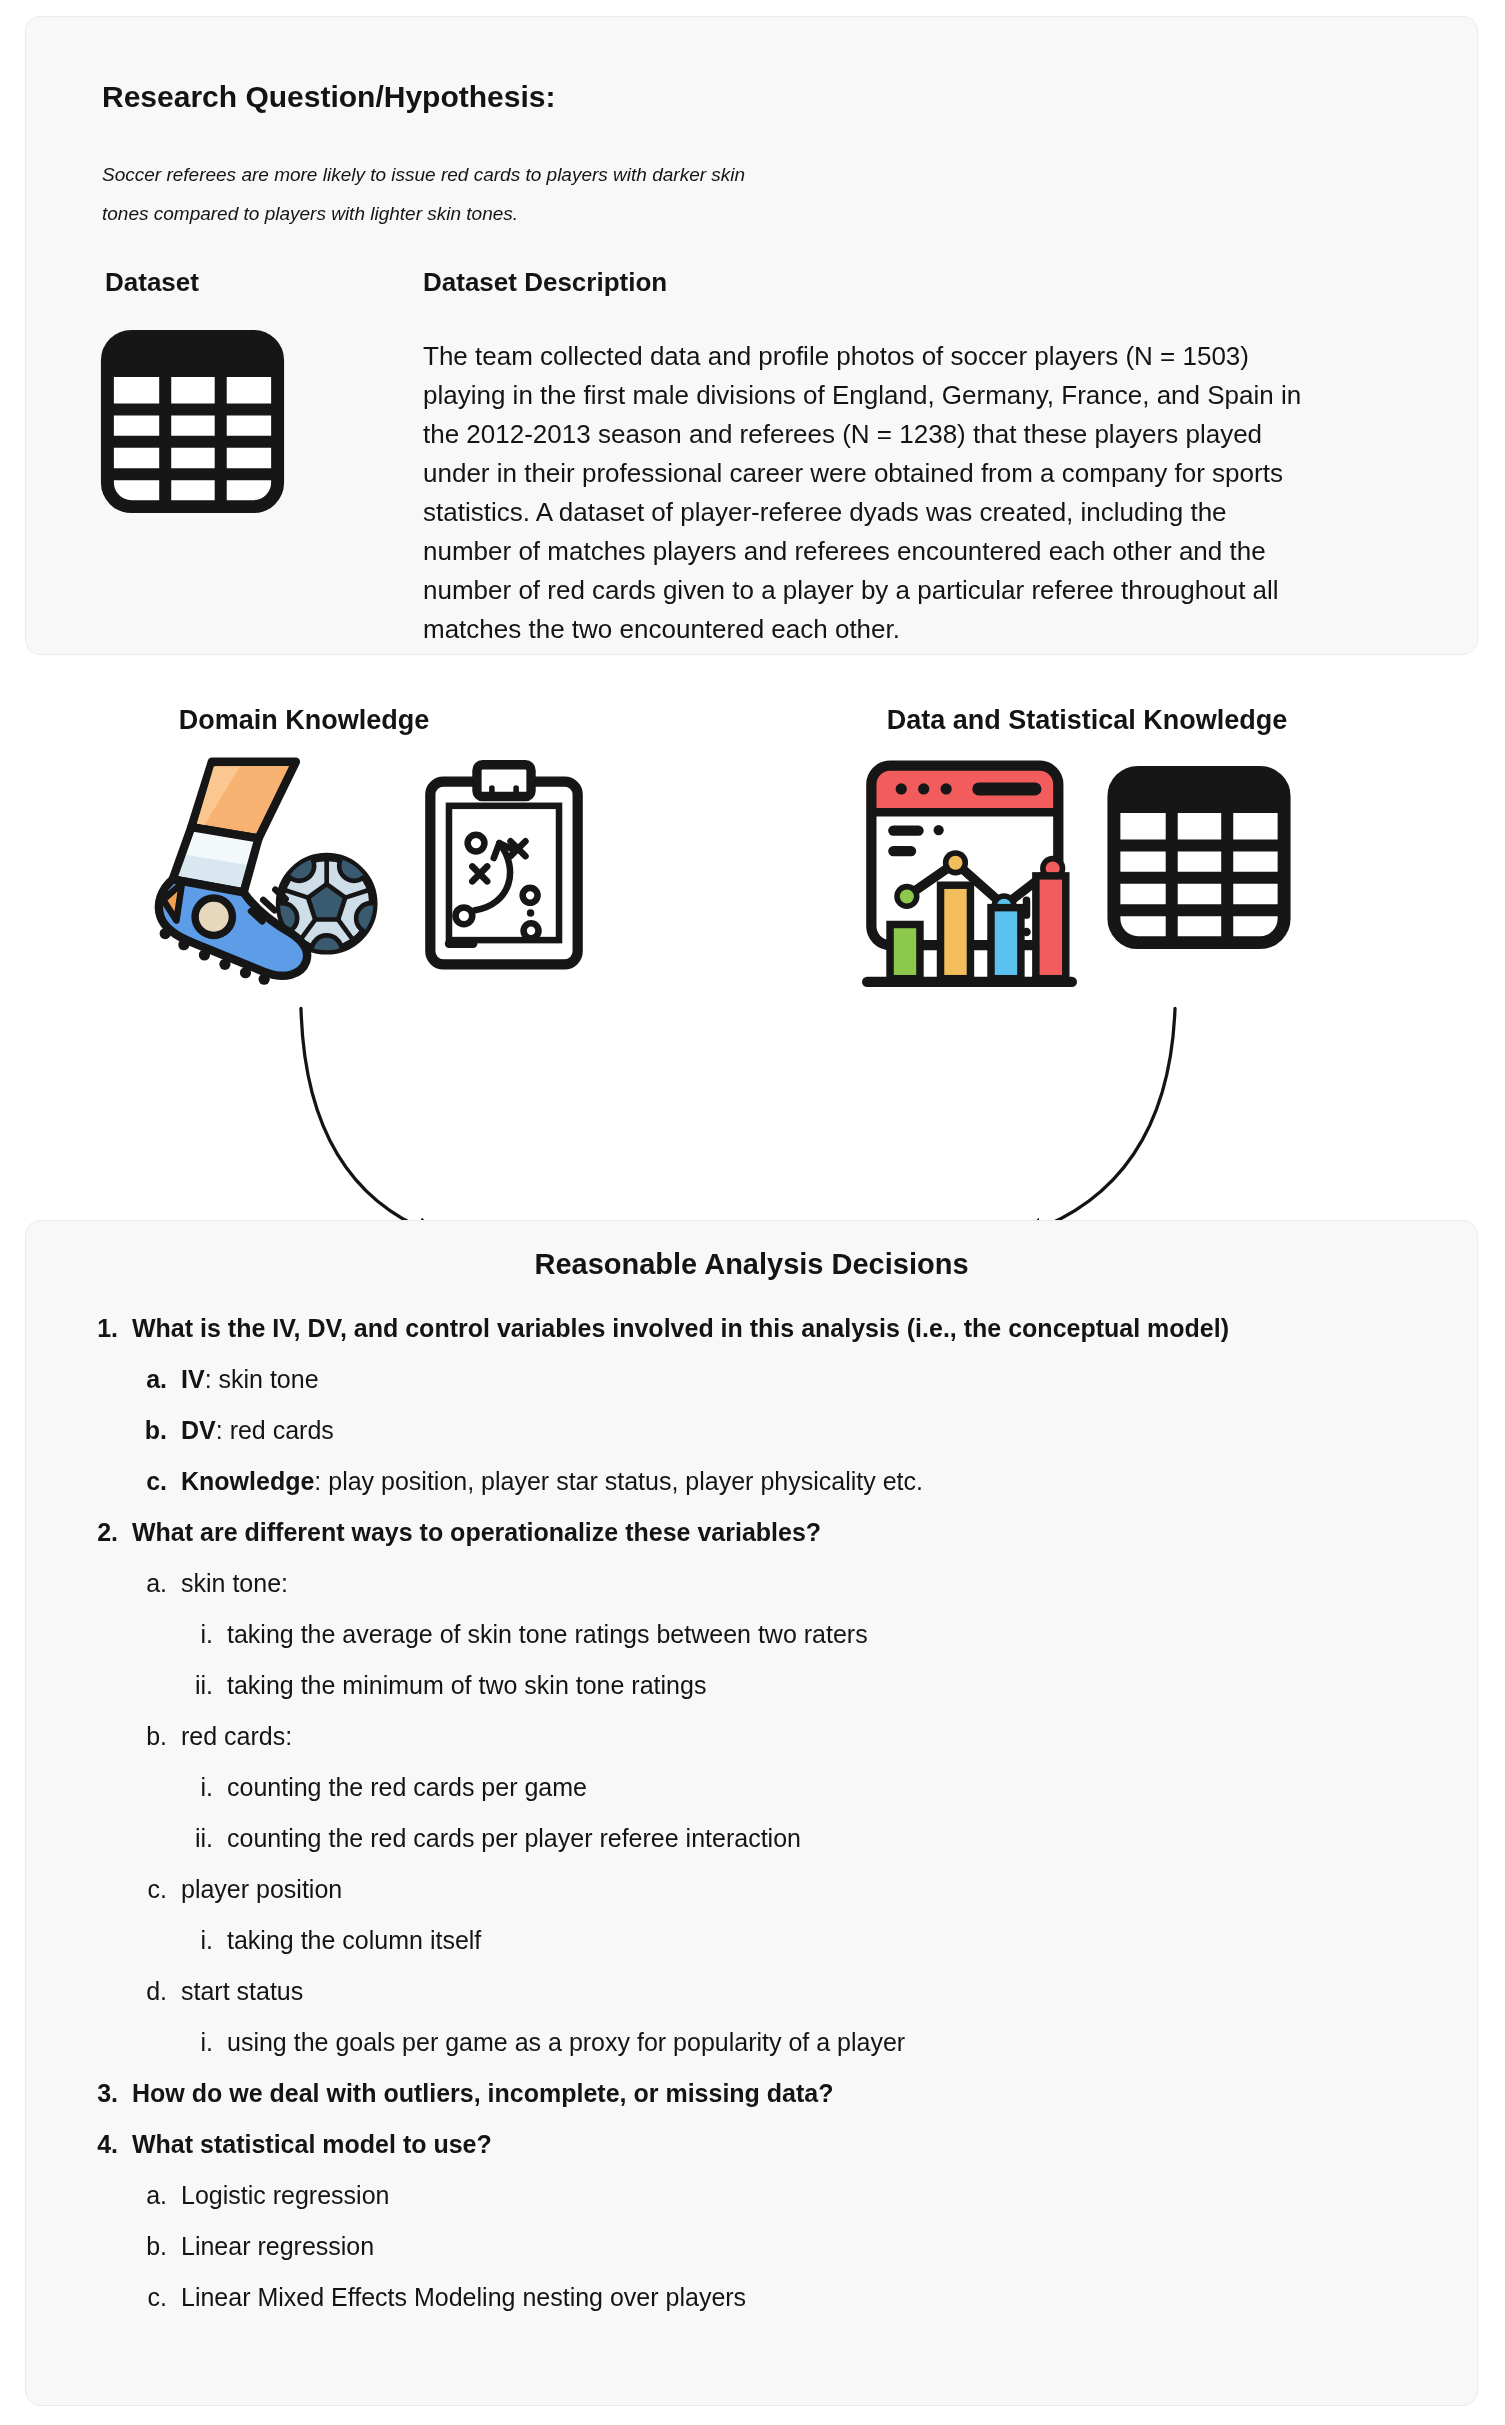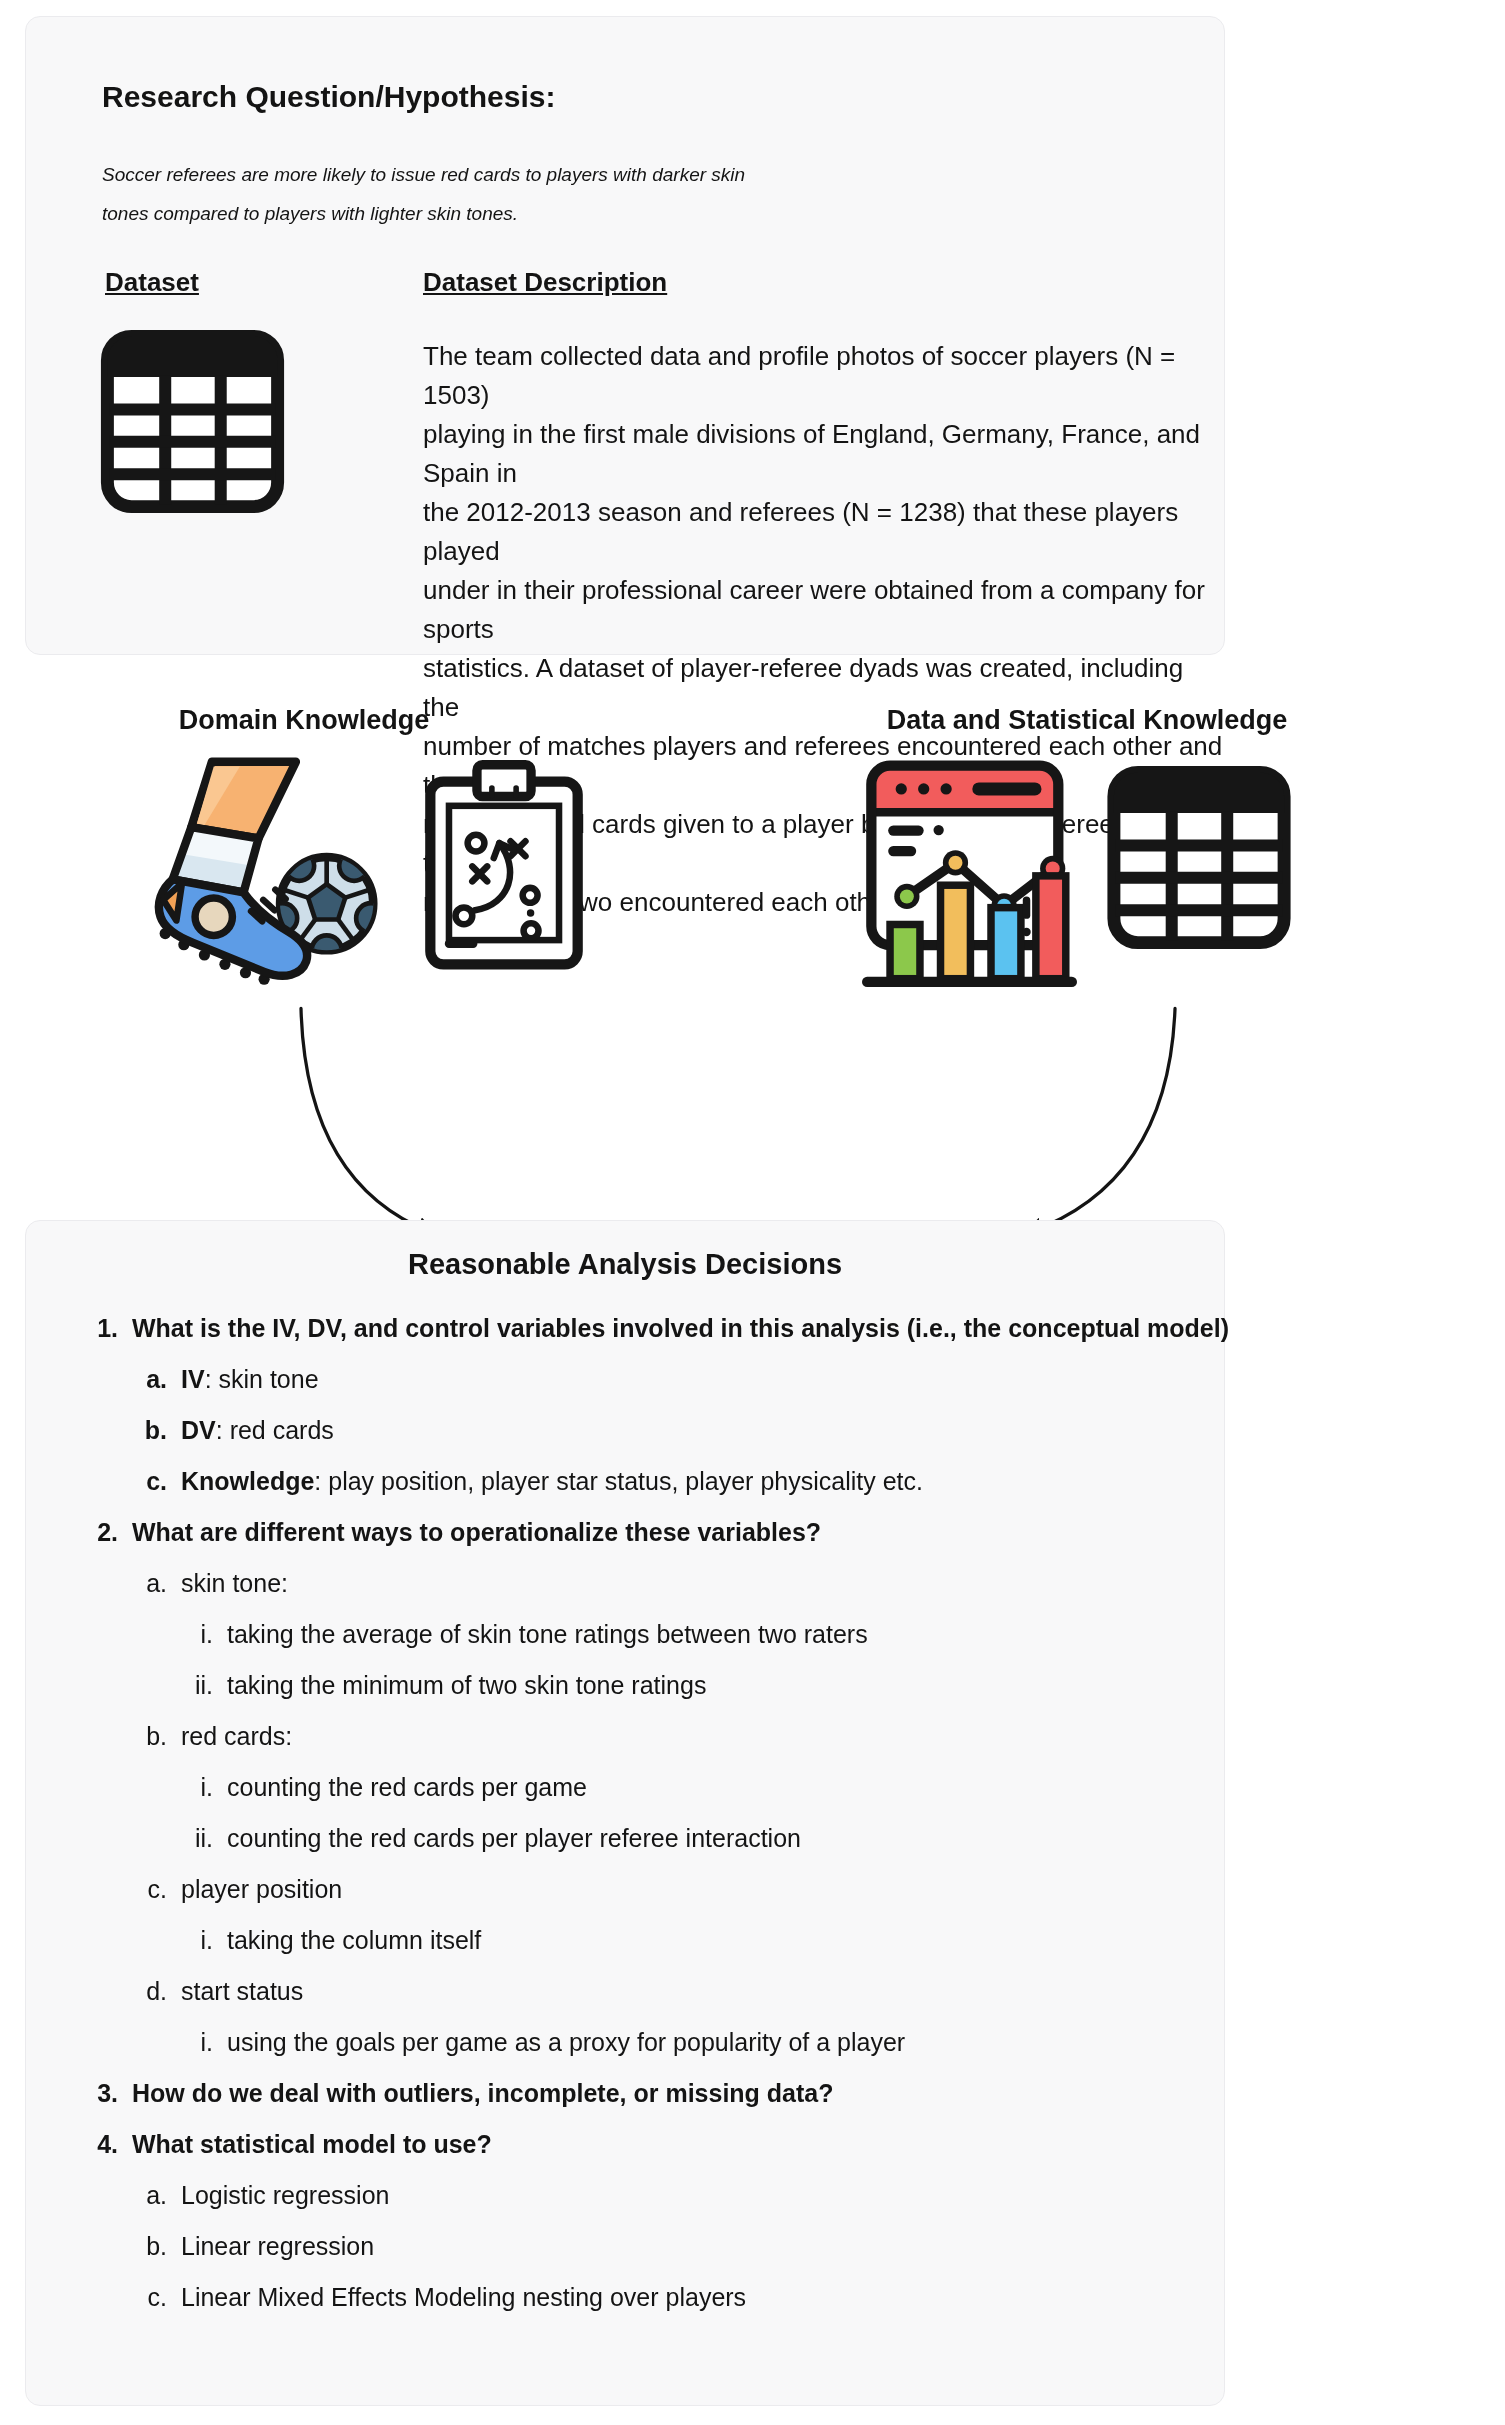--- a/index.html
+++ b/index.html
@@ -2,31 +2,31 @@
 <html style="font-size:15px"><head>
 <meta charset="utf-8">
 <style>
   html,body{margin:0;padding:0;}
   body{
     width:1505px;height:2426px;position:relative;background:#ffffff;
     font-family:"Liberation Sans", sans-serif;color:#141414;
     -webkit-font-smoothing:antialiased;
   }
   .card{
-    position:absolute;left:25px;width:1200px;background:#f8f8f9;
+    position:absolute;left:25px;width:1453px;background:#f8f8f9;
     border:0.9px solid #ebebee;border-radius:15px;box-sizing:border-box;
   }
   #research-card{top:16px;height:639px;}
   #analysis-card{top:1220px;height:1186px;padding-left:21px;}
 
   .abs{position:absolute;}
 
   .h1{font-size:30px;font-weight:bold;line-height:36px;}
   .h2{font-size:27px;font-weight:bold;line-height:32px;}
-  .h3{font-size:26px;font-weight:bold;line-height:31px;text-decoration:underline;}
+  .h3{font-size:26px;font-weight:bold;line-height:31px;}
 
   #rq-title{left:76px;top:62px;}
   #hypothesis{
     left:76px;top:138px;font-size:19px;font-style:italic;line-height:39px;
     white-space:pre-line;max-width:1160px;
   }
   #dataset-label{left:79px;top:250px;}
   #dataset-desc-label{left:397px;top:250px;}
   #dataset-icon{left:74px;top:311px;width:185px;height:187px;}
   #dataset-desc{

